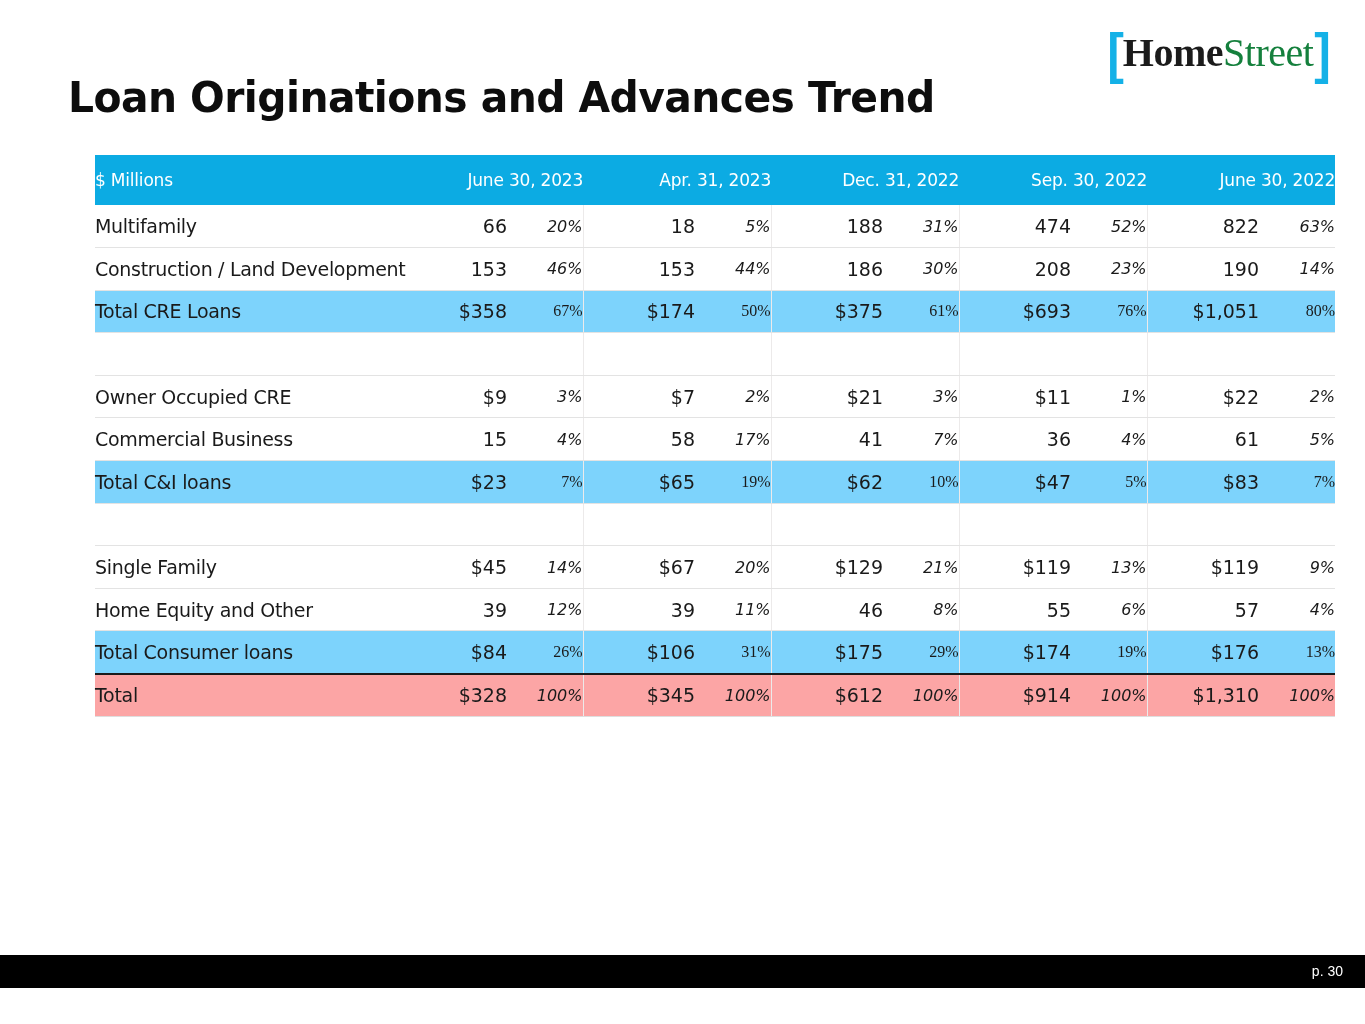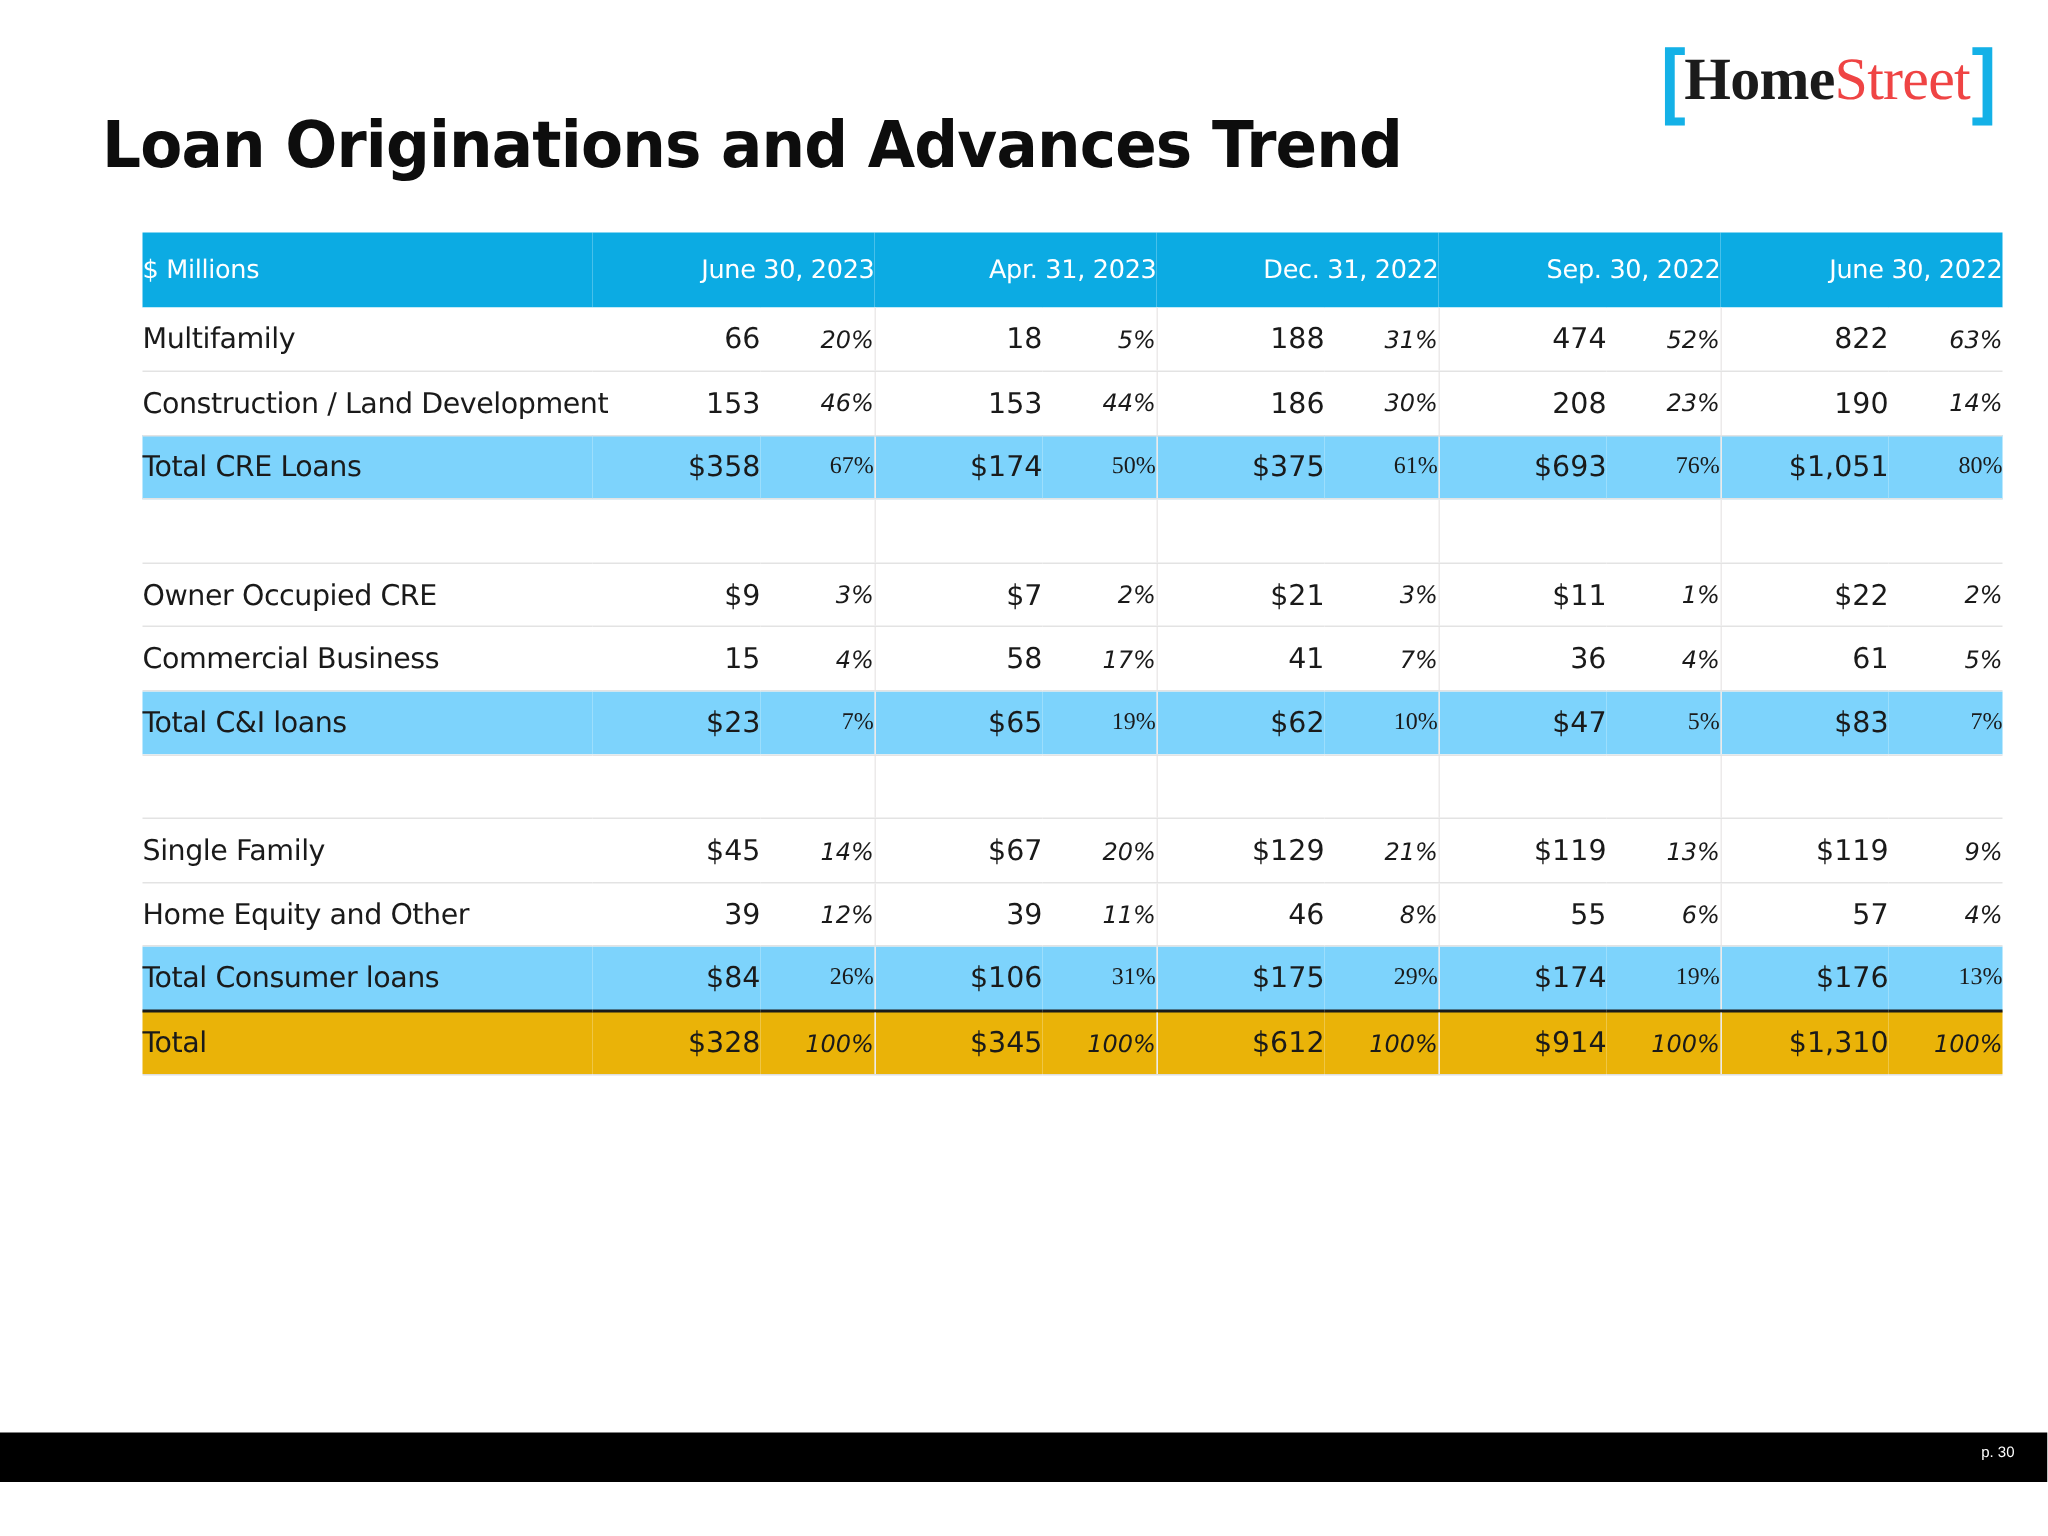--- a/index.html
+++ b/index.html
@@ -38,21 +38,21 @@
   #logo .brk-r { margin-left: 1px; }
   #logo .lg-home {
     font-size: 40px;
     font-weight: 700;
     color: #1b1b1b;
     letter-spacing: -0.5px;
   }
   #logo .lg-street {
     font-size: 40px;
     font-weight: 400;
-    color: #ef4444;
+    color: #15803d;
     letter-spacing: -0.5px;
     font-family: Liberation Serif, serif;
   }
 
   
   #page-title {
     position: absolute;
     left: 68px;
     top: 72px;
     font-size: 43px;
@@ -98,21 +98,21 @@
     font-weight: 400;
     font-size: 17px;
     padding-left: 12px;
     padding-right: 0;
   }
 
   
   tbody tr { height: 42.6px; }
   tbody tr.r-data   { background: #ffffff; }
   tbody tr.r-sub    { background: #7dd3fc; }
-  tbody tr.r-grand  { background: #eab308; }
+  tbody tr.r-grand  { background: #fca5a5; }
   tbody tr.r-spacer { background: #ffffff; height: 42.6px; }
 
   td.c-label {
     text-align: left;
     padding-left: 12px;
     font-size: 19px;
     color: #1a1a1a;
     font-family: "DejaVu Sans", sans-serif;
     letter-spacing: -0.3px;
     white-space: nowrap;
@@ -160,21 +160,21 @@
     top: 955px;
     width: 1365px;
     height: 33px;
     background: #000000;
   }
   #footer-page {
     position: absolute;
     right: 22px;
     top: 963px;
     color: #ffffff;
-    font-size: 10px;
+    font-size: 14px;
     font-family: "Liberation Sans", sans-serif;
   }
 </style>
 </head>
 <body>
 
 <div id="logo">
   <span class="brk brk-l">[</span>
   <span class="lg-home">Home</span>
   <span class="lg-street">Street</span>

